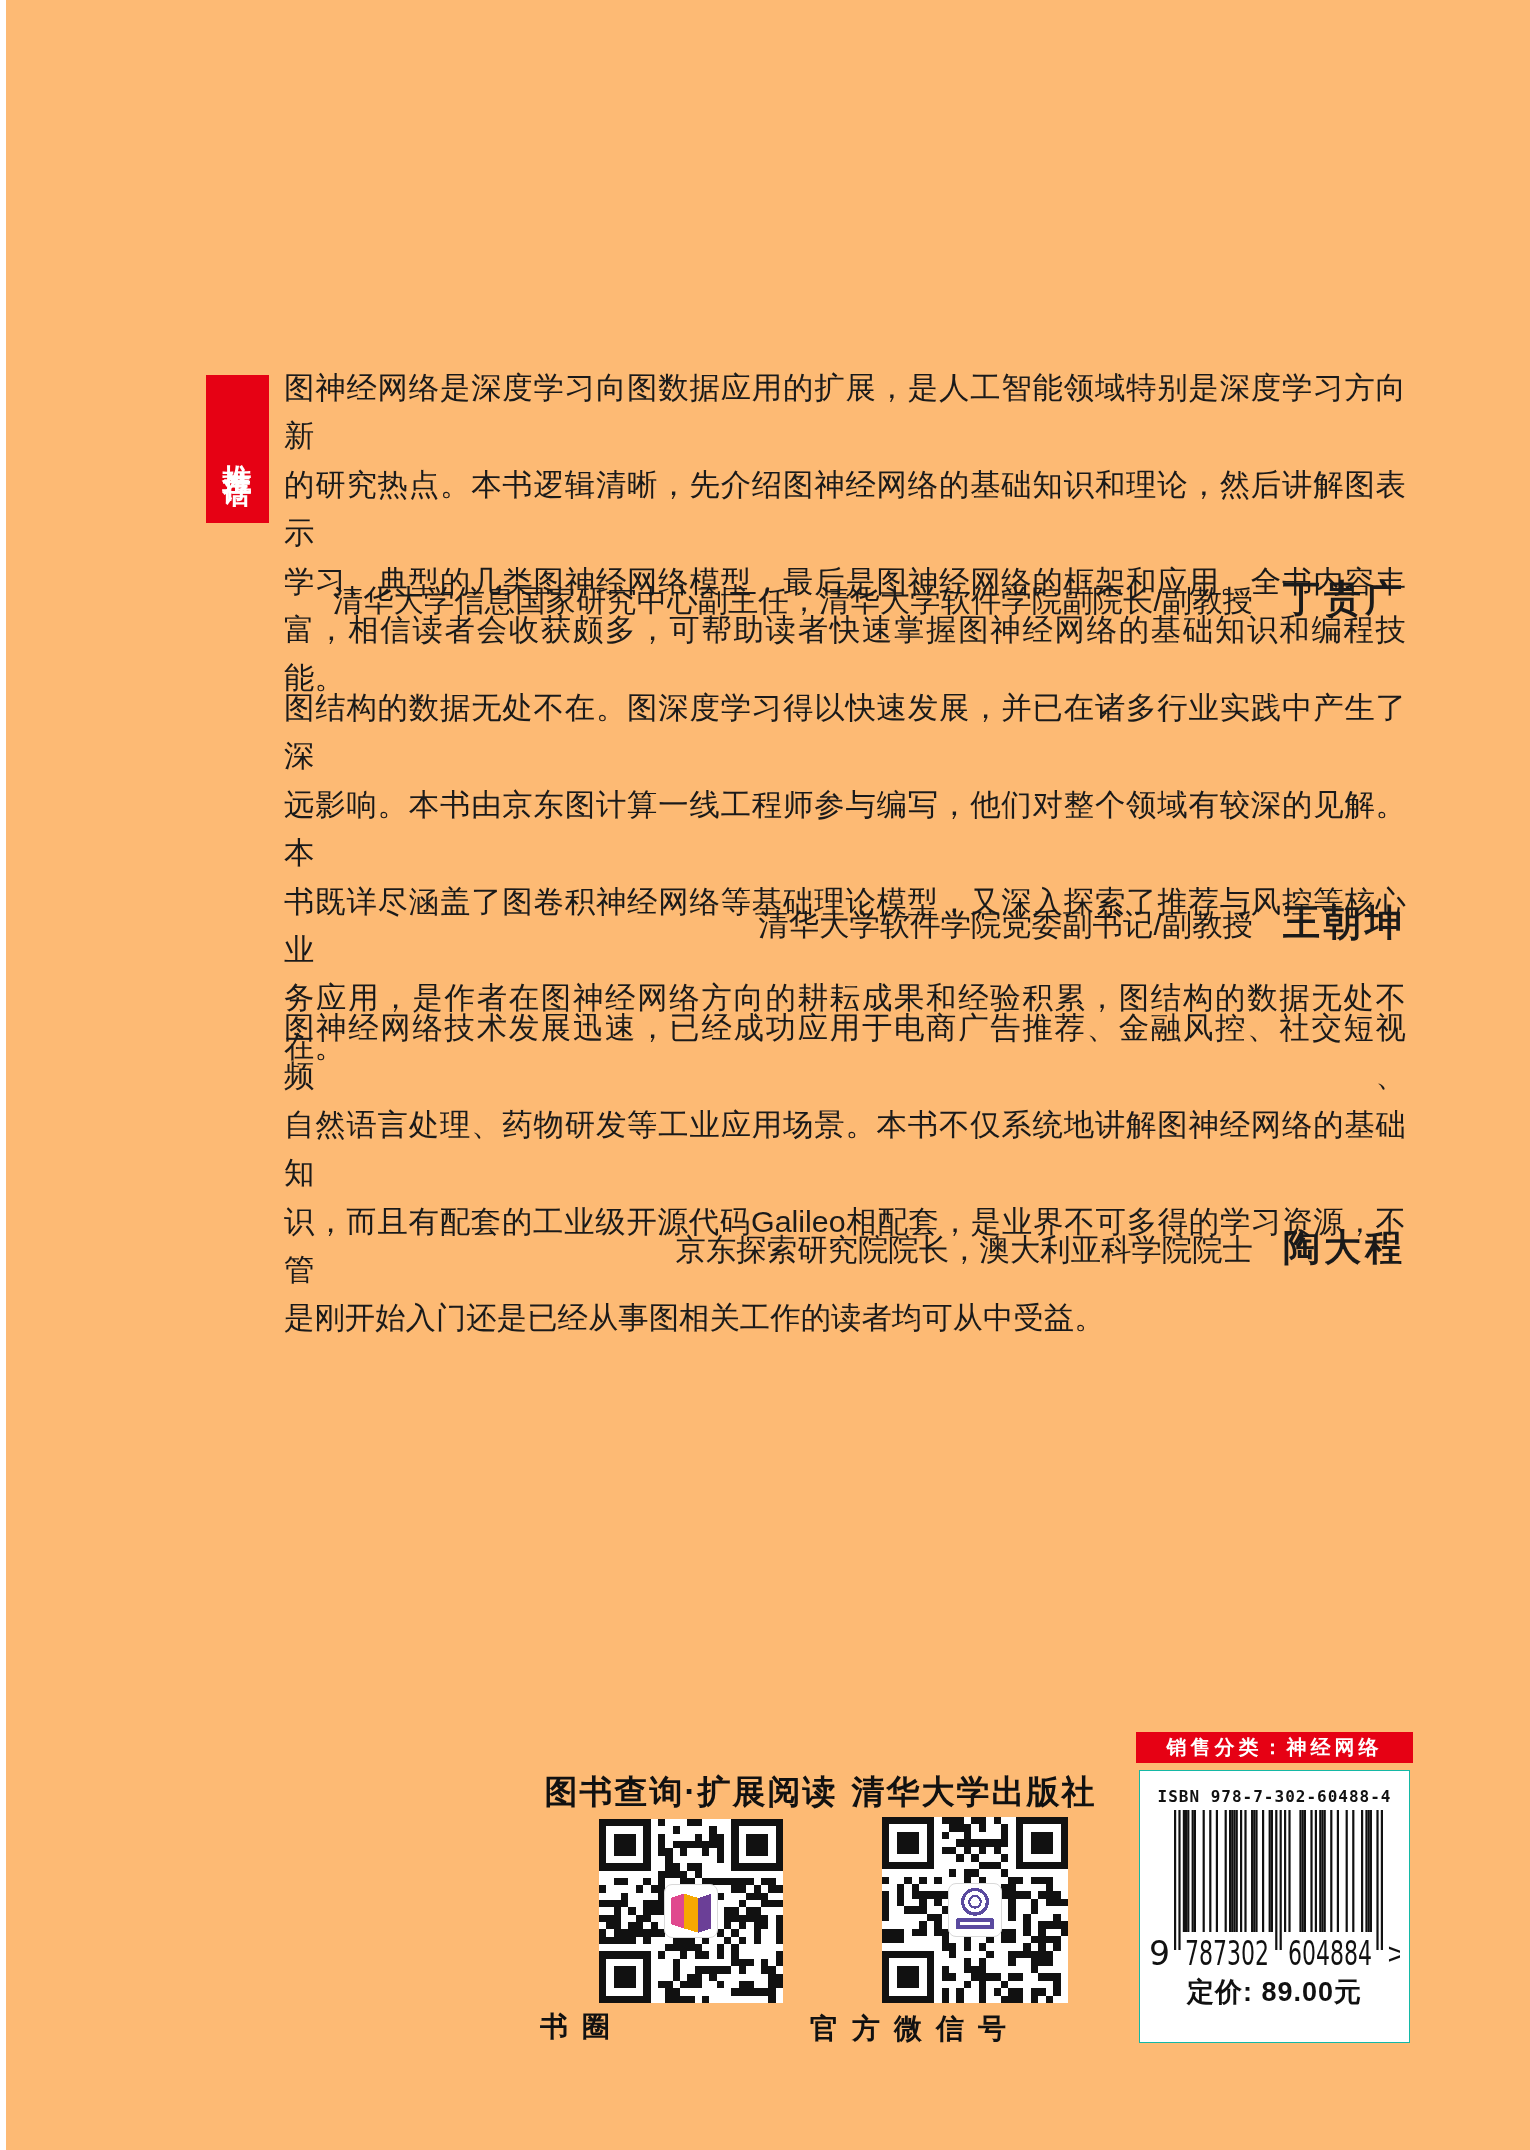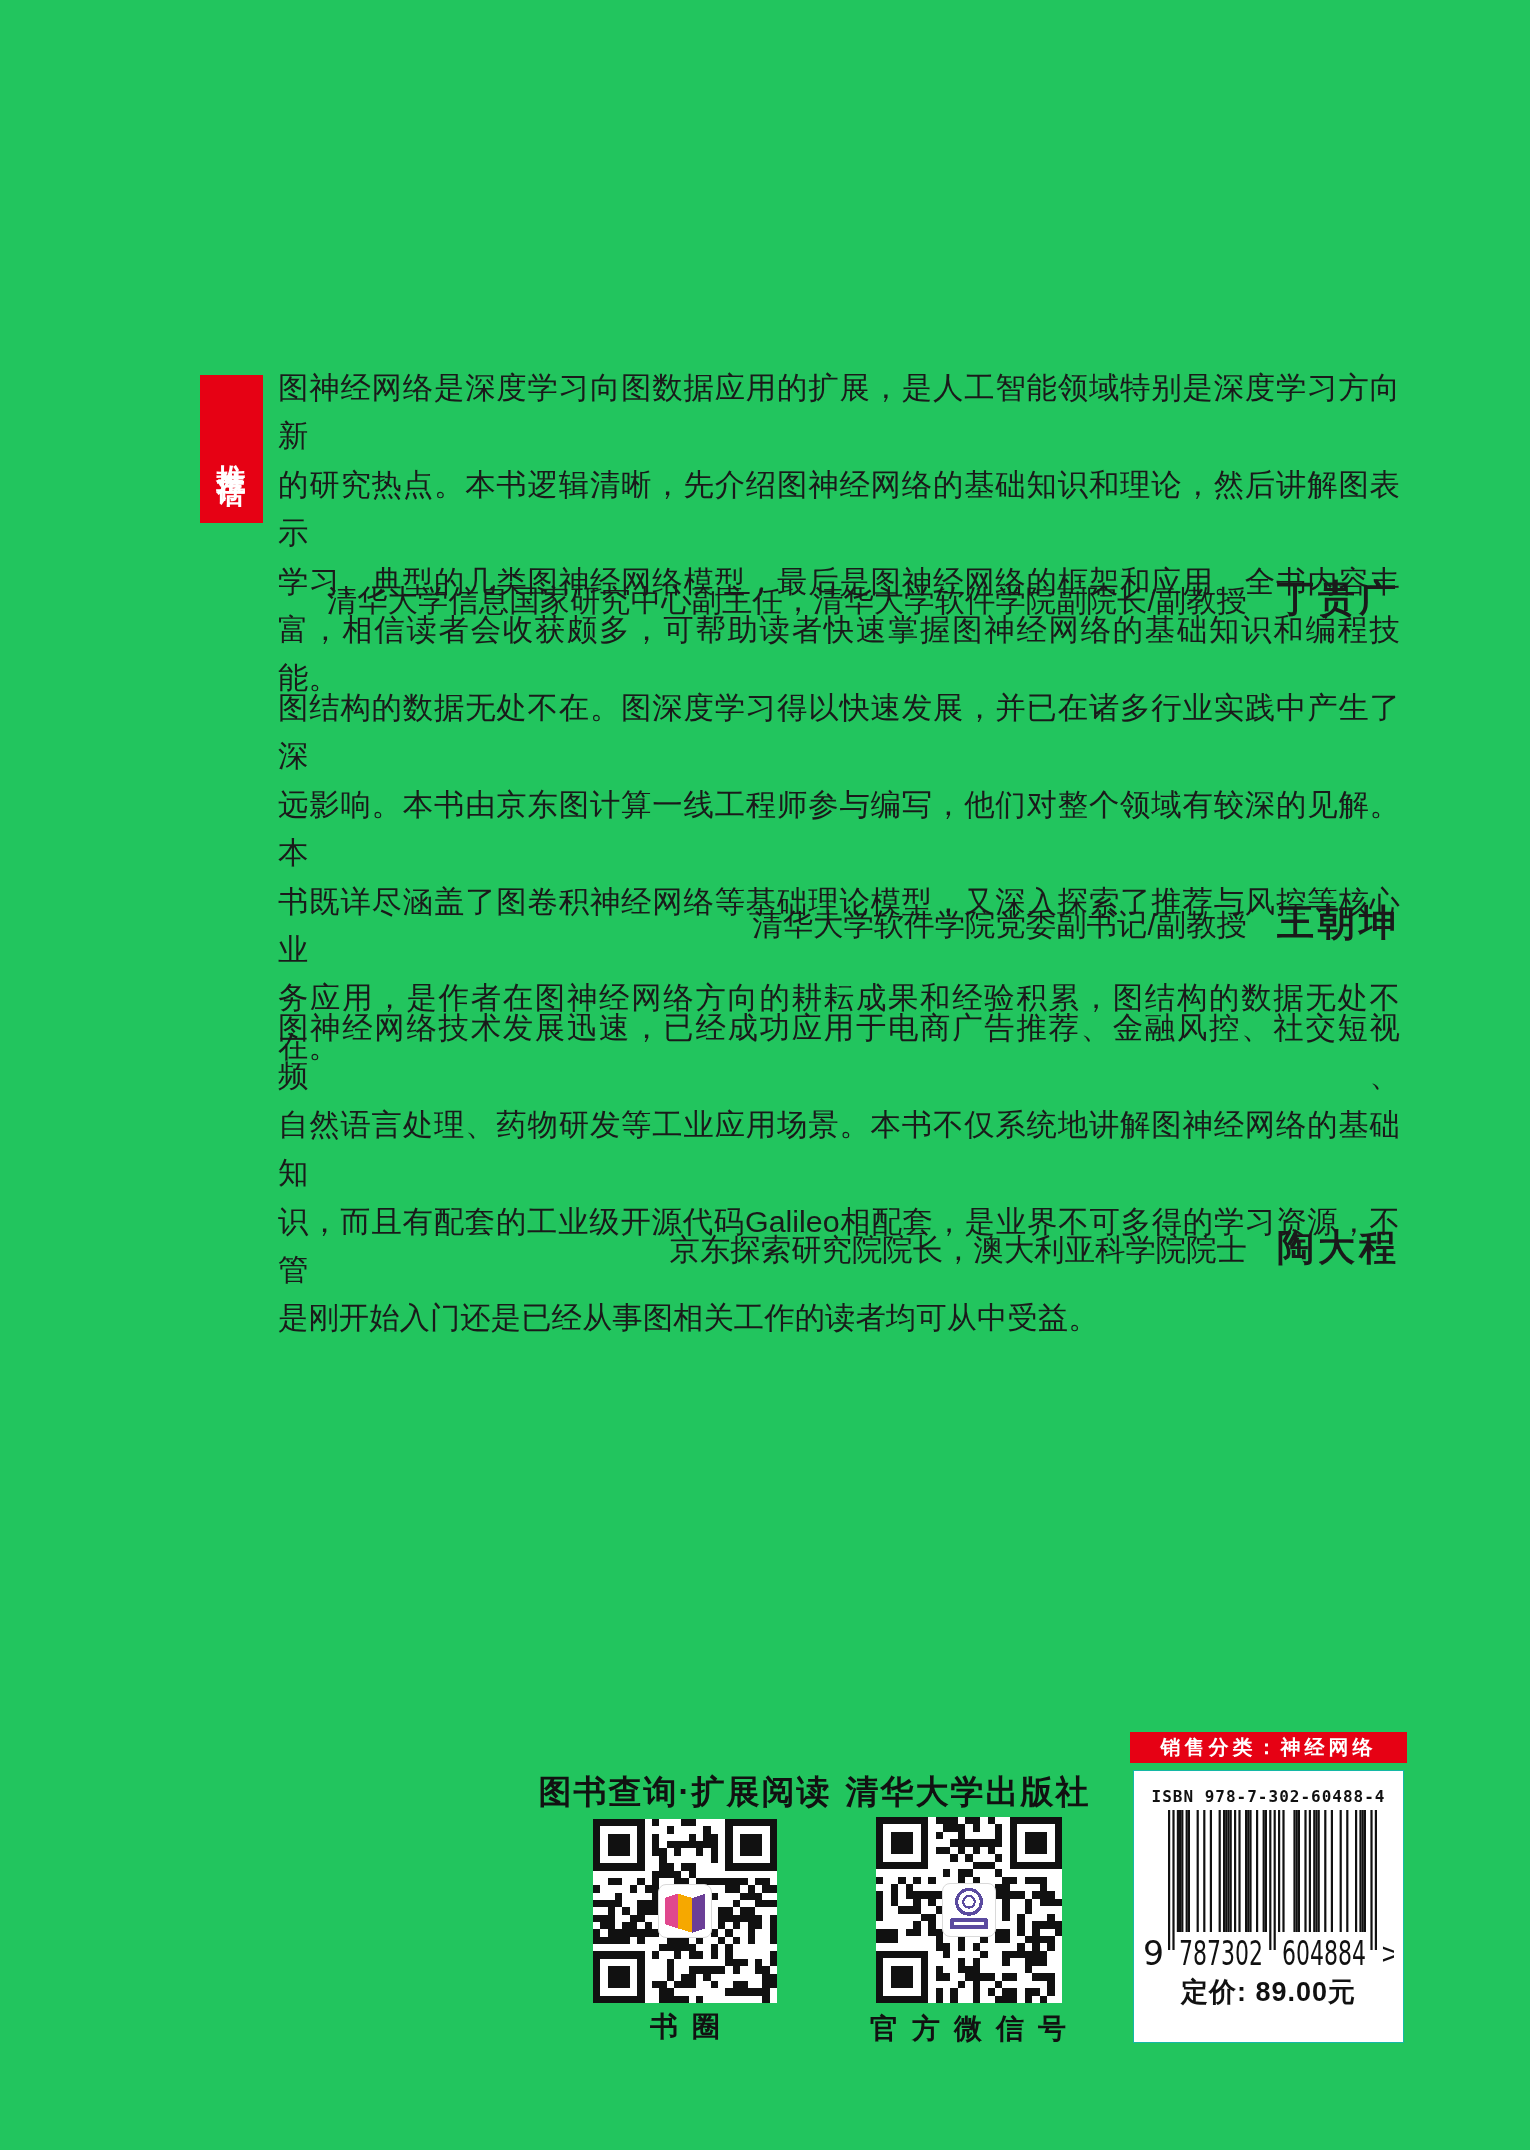--- a/index.html
+++ b/index.html
@@ -1,21 +1,21 @@
 <!DOCTYPE html>
 <html><head>
 <meta charset="utf-8">
 <style>
   html,body{margin:0;padding:0;}
   body{
     width:1530px;height:2150px;position:relative;background:#ffffff;
     font-family:"Liberation Sans","DejaVu Sans",sans-serif;
     -webkit-font-smoothing:antialiased;
   }
-  .page{position:absolute;inset:0;background:#22c55e;overflow:hidden;}
+  .page{position:absolute;inset:0;background:#fdba74;overflow:hidden;margin-left:6px;}
 
   
   .rec-tab{
     position:absolute;left:200px;top:375px;width:63px;height:148px;
     background:#e60114;color:#ffffff;
     display:flex;align-items:center;justify-content:center;
     writing-mode:vertical-rl;text-orientation:upright;
     font-size:29px;font-weight:bold;letter-spacing:7px;padding-top:4px;
     box-sizing:border-box;
   }
@@ -54,21 +54,21 @@
   .qr-box{position:absolute;background:#fff;}
   #qr1{left:593px;top:1819px;width:184px;height:184px;}
   #qr2{left:876px;top:1817px;width:186px;height:186px;}
   .qr-box svg{width:100%;height:100%;display:block;shape-rendering:crispEdges;}
   .qr-logo{
     position:absolute;left:50%;top:50%;transform:translate(-50%,-50%);
     width:52px;height:52px;background:#fff;border:1px solid #d9d9d9;border-radius:8px;
     display:flex;align-items:center;justify-content:center;
   }
   .qr-caption{
-    position:absolute;text-align:center;font-size:28px;font-weight:bold;color:#111;
+    position:absolute;font-size:28px;font-weight:bold;color:#111;
   }
   #qr1-caption{left:520px;top:2008px;width:330px;letter-spacing:14px;padding-left:14px;box-sizing:border-box;}
   #qr2-caption{left:790px;top:2010px;width:356px;letter-spacing:14px;padding-left:14px;box-sizing:border-box;}
 
   
   .sales-banner{
     position:absolute;left:1130px;top:1732px;width:277px;height:31px;
     background:#e60114;color:#fff;display:flex;align-items:center;justify-content:center;
     font-size:20px;font-weight:bold;letter-spacing:4px;
   }

